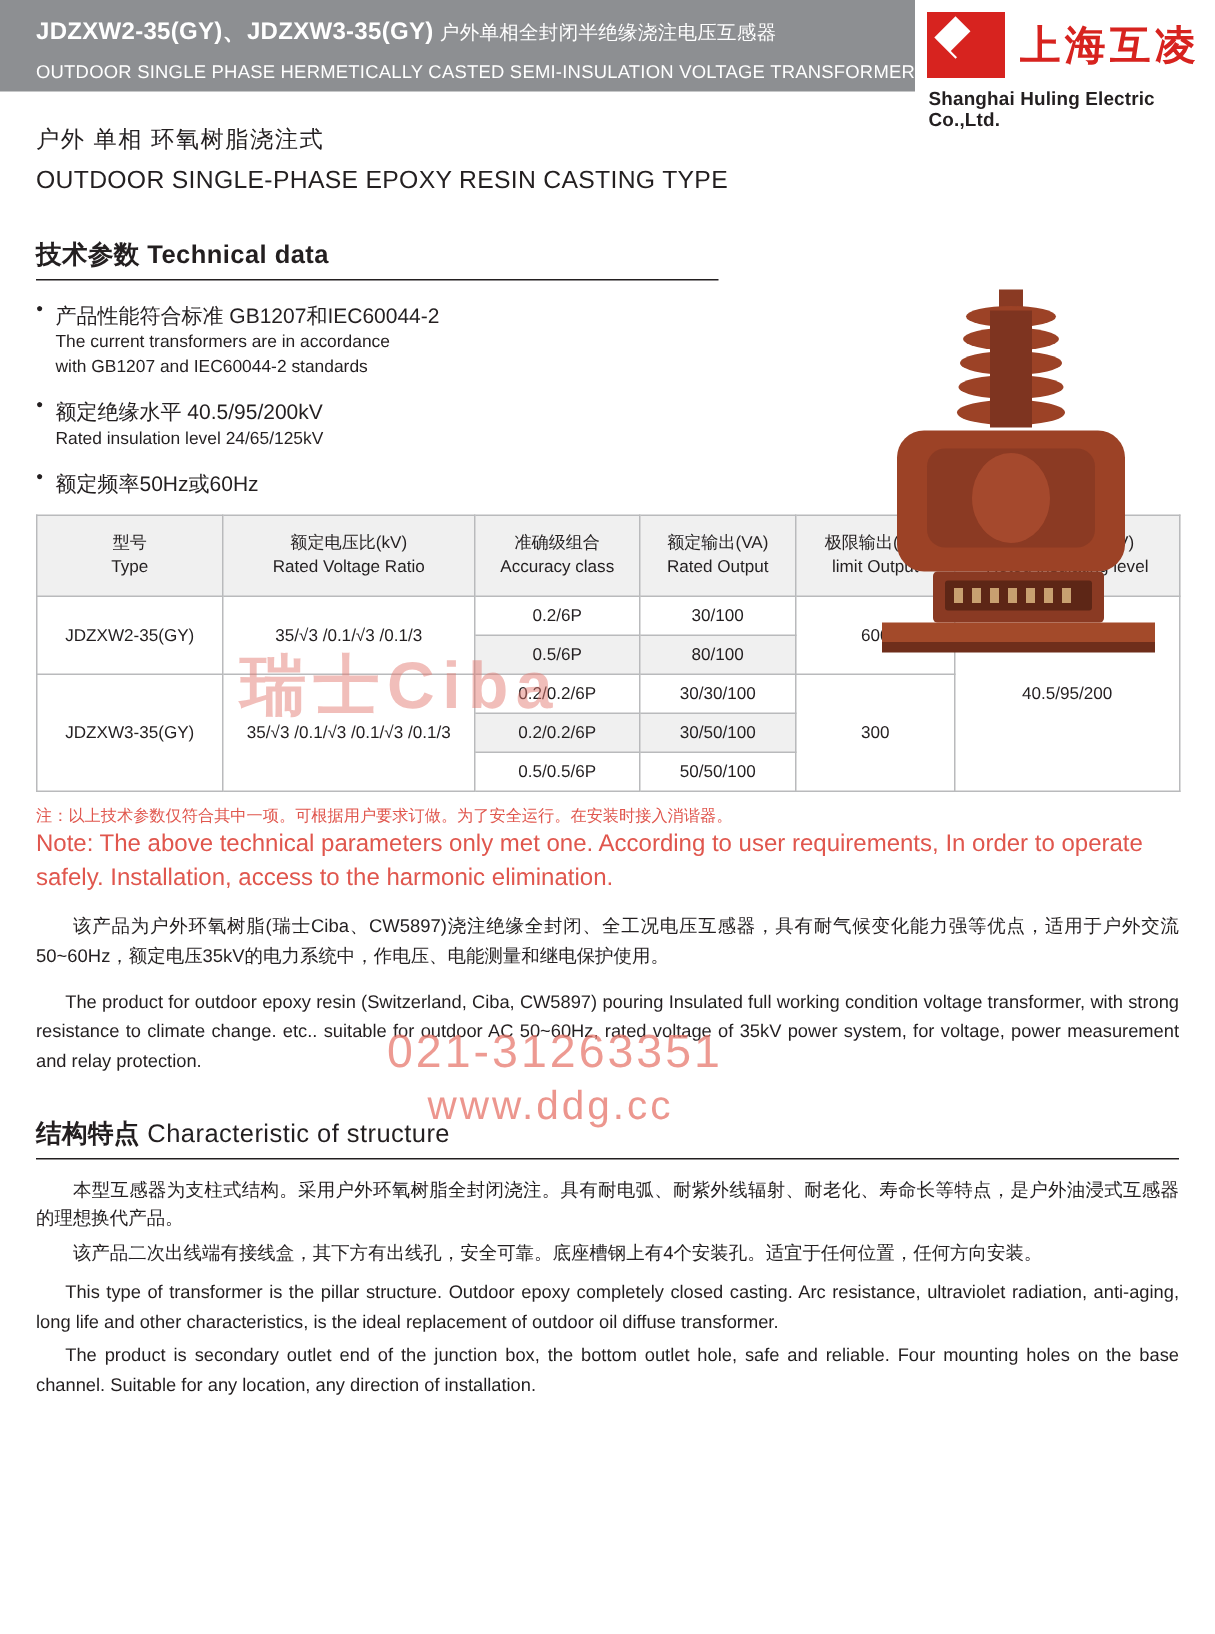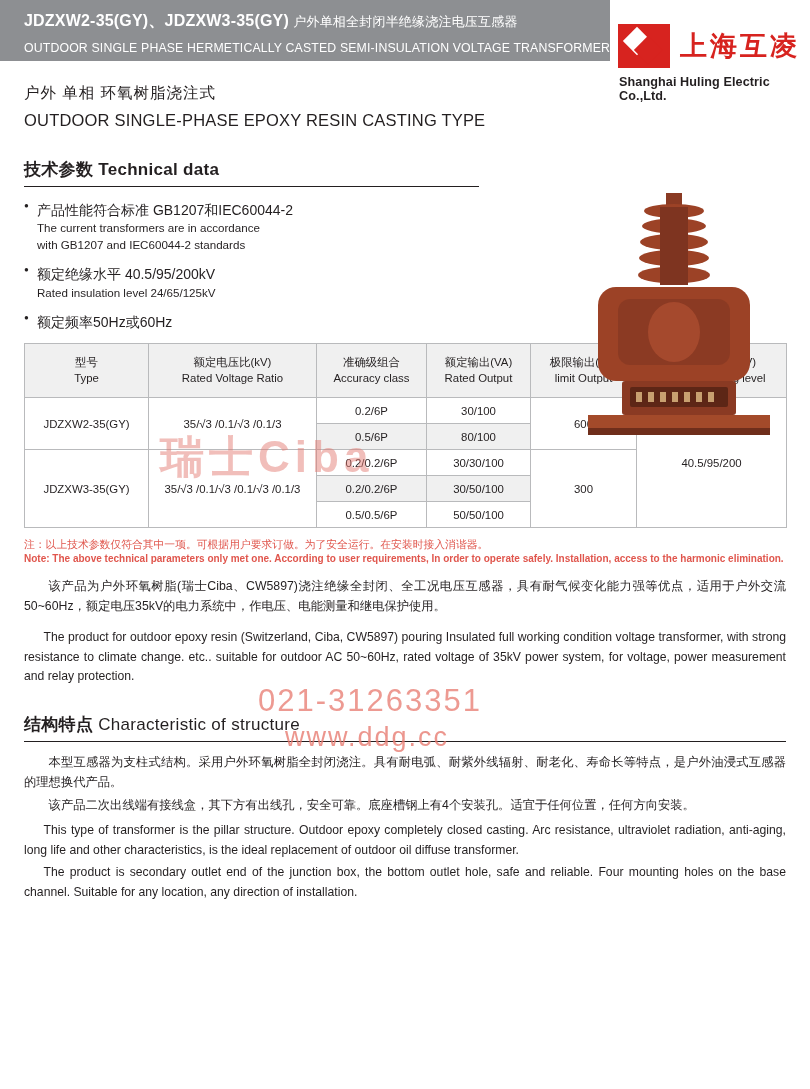--- a/index.html
+++ b/index.html
@@ -44,21 +44,21 @@
     margin-top: 9px;
     letter-spacing: .15px;
     white-space: nowrap;
   }
   .header-right {
     width: 283px;
     background: #ffffff;
     display: flex;
     flex-direction: column;
     justify-content: flex-start;
-    padding-top: 24px;
+    padding-top: 8px;
   }
   .logo-row {
     display: flex;
     align-items: center;
     gap: 10px;
     padding-left: 8px;
   }
   .logo-mark {
     width: 52px; height: 44px;
     background: #d7231f;
@@ -193,21 +193,21 @@
   .cell-shade { background: #f0f0f0 !important; }
   td.model-cell { font-size: 12px; }
   td.ratio-cell { font-size: 11.6px; }
   .row-h { height: 26px; }
 
   .note {
     margin-top: 9px;
     position: relative;
   }
   .note-cn { font-size: 10.8px; color: #e0564d; line-height: 1.4; }
-  .note-en { font-size: 10px; color: #e0564d; line-height: 1.4; font-weight: bold; }
+  .note-en { font-size: 16px; color: #e0564d; line-height: 1.4; }
 
   
   .block-head {
     margin-top: 26px;
     font-size: 17px;
     letter-spacing: .3px;
     padding-bottom: 5px;
     border-bottom: 1.5px solid #231f20;
     width: 762px;
   }

